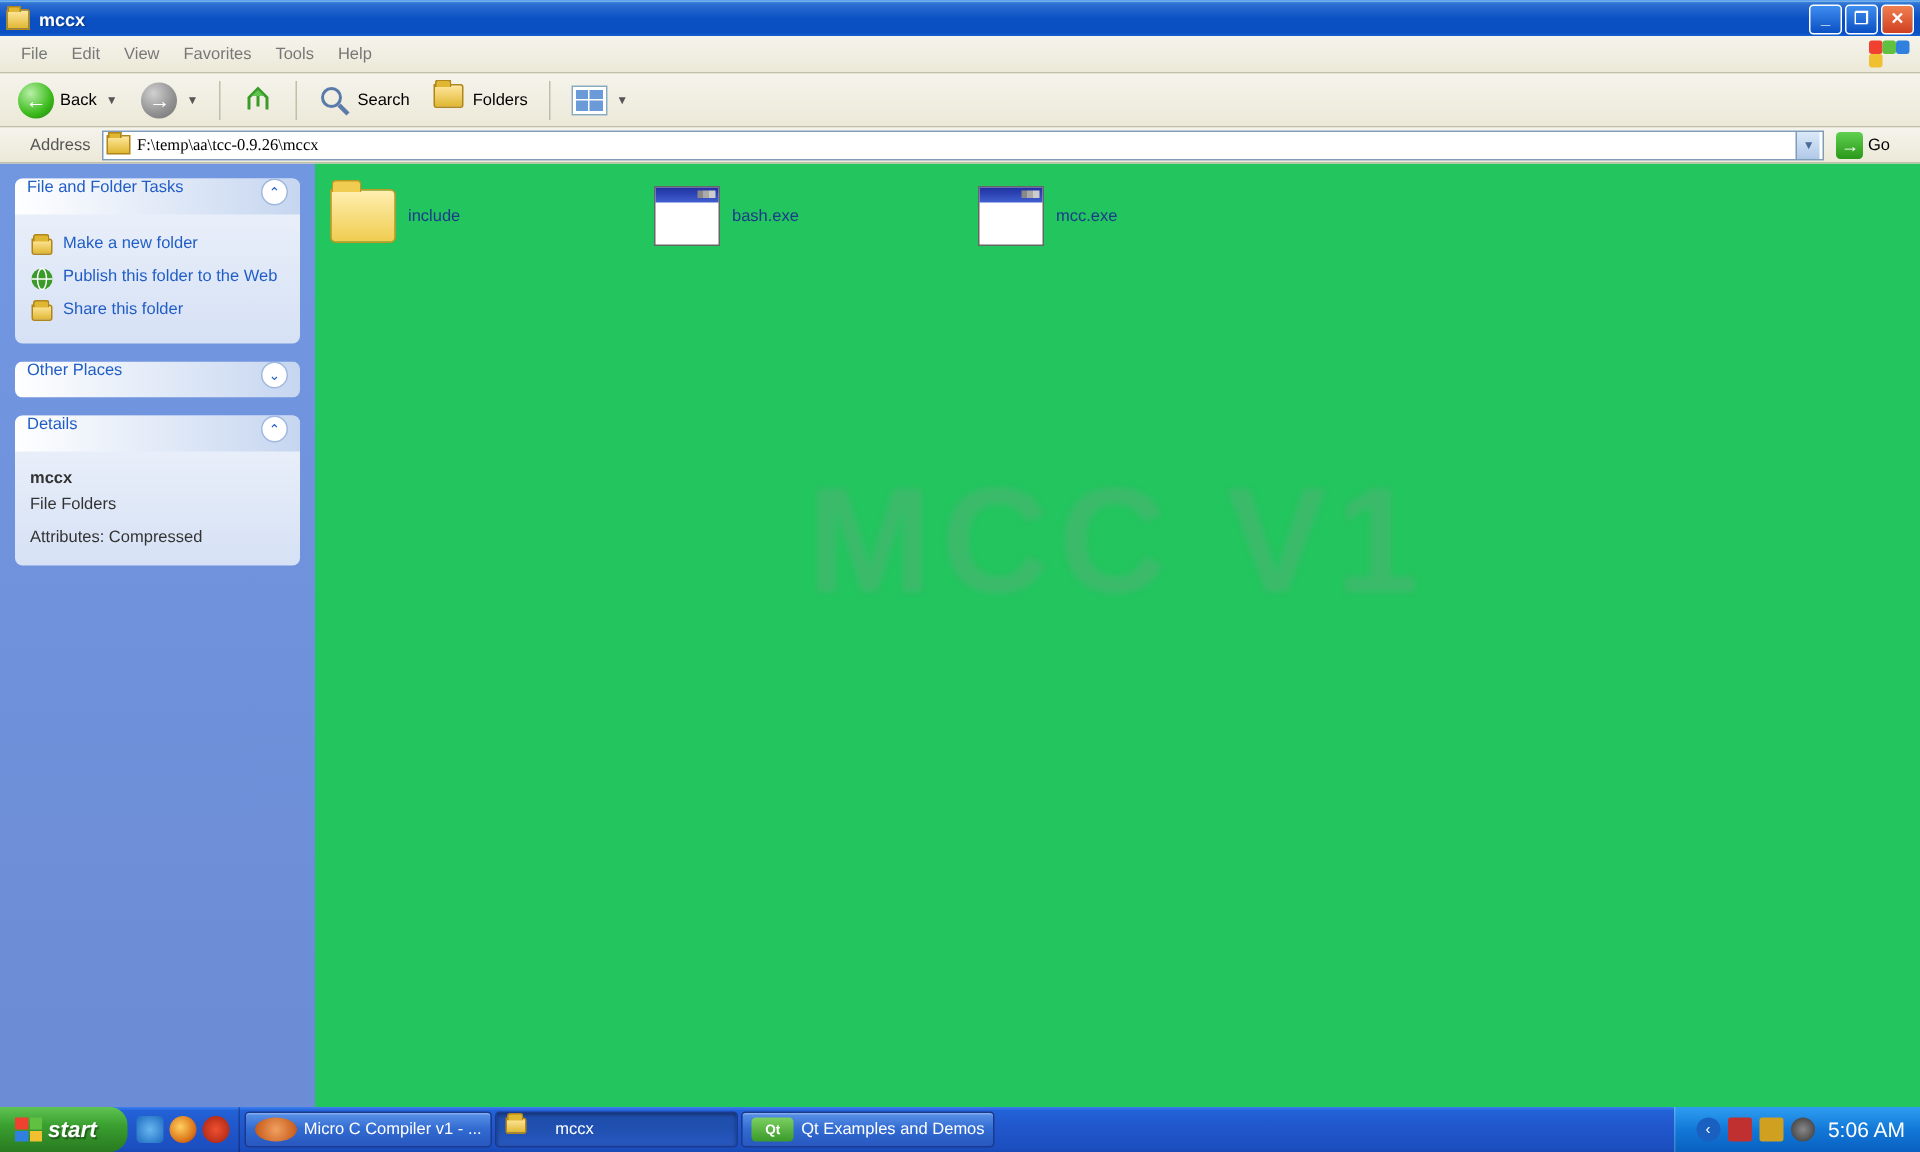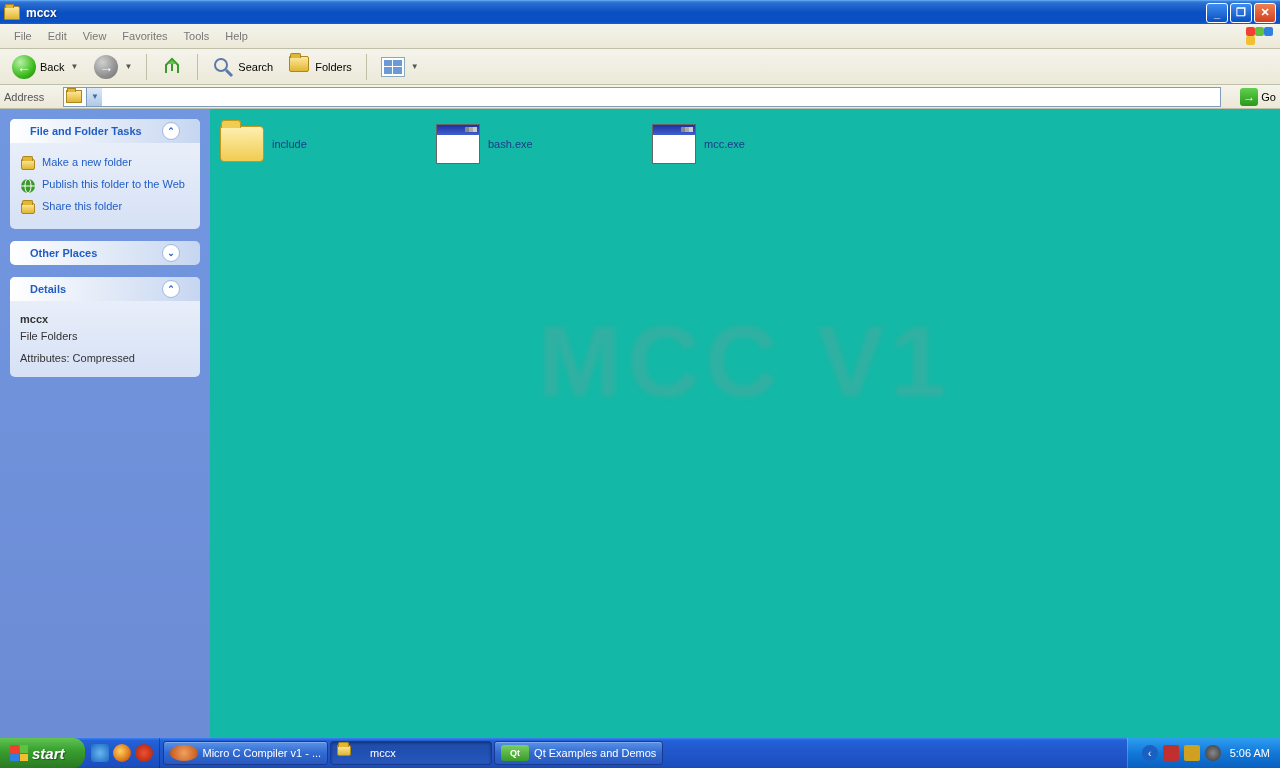--- a/index.html
+++ b/index.html
@@ -32,44 +32,44 @@
 .icon-up { width:22px; height:22px; display:flex; align-items:center; justify-content:center; }
 .icon-up svg { width:20px; height:20px; }
 .icon-search { width:22px; height:22px; display:flex; align-items:center; justify-content:center; }
 .icon-folders { width:22px; height:22px; }
 .folder-shape { width:20px; height:16px; background: linear-gradient(#ffe79e,#e0b732); border: 1px solid #b0851a; border-radius: 0 2px 2px 2px; position: relative; }
 .folder-shape::before { content:""; position:absolute; top:-4px; left:0; width:9px; height:4px; background:#e0b732; border:1px solid #b0851a; border-bottom:none; border-radius:2px 2px 0 0;}
 .icon-views { width:24px; height:20px; border:1px solid #8ab; background:#fff; display:grid; grid-template-columns:1fr 1fr; grid-template-rows:1fr 1fr; gap:1px; padding:2px; }
 .icon-views span { background:#6a9bd8; }
 
 
-.addressbar { height: 24px; background: linear-gradient(#f5f4ec,#ece9d8); display: flex; align-items: center; padding: 0 0; border-bottom: 1px solid #c0c0a8; font-size: 11px; gap: 15px; }
+.addressbar { height: 24px; background: linear-gradient(#f5f4ec,#ece9d8); display: flex; align-items: center; padding: 0 16px; border-bottom: 1px solid #c0c0a8; font-size: 11px; gap: 4px; }
 .addr-label { color: #555; padding: 0 4px; }
 .addr-combo { flex:1; background:#fff; border:1px solid #7f9db9; height:20px; display:flex; align-items:center; padding:0 2px; }
 .addr-combo .folder-ico-s { width:16px; height:13px; background: linear-gradient(#ffe79e,#e0b732); border: 1px solid #b0851a; margin-right:4px; position:relative; flex-shrink:0; }
 .addr-combo .folder-ico-s::before { content:""; position:absolute; top:-3px; left:0; width:7px; height:3px; background:#e0b732; border:1px solid #b0851a; border-bottom:none; }
 .addr-combo input { flex:1; border:none; outline:none; font-size:11px; font-family:Tahoma; }
 .addr-drop { width:16px; height:18px; background:linear-gradient(#dbeaf9,#b0c8e8); border-left:1px solid #7f9db9; display:flex; align-items:center; justify-content:center; font-size:8px; color:#4a6a9a; }
 .go-btn { display:flex; align-items:center; gap:3px; padding:0 4px; }
 .go-ico { width:18px; height:18px; background:linear-gradient(#60d050,#2a9818); border-radius:3px; display:flex; align-items:center; justify-content:center; color:#fff; font-size:12px; }
 
 
 .main { flex:1; display:flex; overflow:hidden; }
 .sidepanel { width:210px; background: linear-gradient(to bottom, #7297e1 0%, #6c8cd5 100%); padding: 10px; display:flex; flex-direction:column; gap:12px; overflow:auto; }
 .taskbox { background: linear-gradient(#eef3fb, #d6e1f5); border-radius: 5px; overflow:hidden; font-size:11px; }
-.taskbox-hdr { height:24px; background: linear-gradient(to right, #fff, #c6d6f0); display:flex; align-items:center; padding:0 20px; color:#215dc6; font-weight:bold; cursor:pointer; }
+.taskbox-hdr { height:24px; background: linear-gradient(to right, #fff, #c6d6f0); display:flex; padding:0 8px; color:#215dc6; font-weight:normal; cursor:pointer; }
 .taskbox-hdr .chev { margin-left:auto; width:18px; height:18px; border-radius:50%; background:#fff; border:1px solid #a0b8e0; display:flex; align-items:center; justify-content:center; font-size:9px; color:#215dc6; }
 .taskbox-body { padding: 10px 10px; }
 .task-link { display:flex; align-items:flex-start; gap:6px; color:#215dc6; padding:3px 0; }
 .task-link .ico { width:16px; height:16px; flex-shrink:0; display:flex; align-items:center; justify-content:center; }
 .details-body { padding: 10px; color:#333; line-height:1.5; }
 .details-body .name { font-weight:bold; }
 
 
-.filepane { flex:1; background:#14b8a6; position:relative; padding: 10px 4px; display:flex; flex-wrap:wrap; align-content:flex-start; }
+.filepane { flex:1; background:#22c55e; position:relative; padding: 10px 4px; display:flex; flex-wrap:wrap; align-content:flex-start; }
 .fileitem { width: 216px; height: 50px; display:flex; align-items:center; padding:2px 6px; gap:8px; font-size:11px; color:#1a3b8a; }
 .fileitem .bigfolder { width:44px; height:36px; background: linear-gradient(#ffefb0,#f0cc50); border: 1px solid #c09820; border-radius: 0 4px 4px 4px; position:relative; flex-shrink:0; }
 .fileitem .bigfolder::before { content:""; position:absolute; top:-7px; left:0; width:18px; height:7px; background:#f0cc50; border:1px solid #c09820; border-bottom:none; border-radius:3px 3px 0 0;}
 .fileitem .exeico { width:44px; height:40px; background:#fff; border:1px solid #666; position:relative; flex-shrink:0; }
 .fileitem .exeico::before { content:""; position:absolute; top:0; left:0; right:0; height:10px; background:linear-gradient(#2030a0,#4060d0); }
 .fileitem .exeico::after { content:""; position:absolute; top:2px; right:2px; width:12px; height:5px; background:linear-gradient(to right,#888 33%,#aaa 33% 66%,#ccc 66%); }
 .watermark { position:absolute; top: 40%; left: 50%; transform: translate(-50%, -50%); font-size: 100px; font-weight: bold; letter-spacing: 6px; color: rgba(150,150,150,0.22); font-family: "Arial Black", sans-serif; white-space:nowrap; pointer-events:none; filter: blur(2px); }
 
 
 .taskbar { height: 30px; background: linear-gradient(to bottom, #3c81f3 0%, #2362d8 8%, #2158cc 40%, #1c4fc0 90%, #1849b5 100%); display:flex; align-items:stretch; font-size:11px; color:#fff;border-radius:11px; }
@@ -77,21 +77,21 @@
 .startflag { width:18px; height:16px; display:grid; grid-template-columns:1fr 1fr; grid-template-rows:1fr 1fr; gap:1px; }
 .startflag span:nth-child(1){background:#f04030;} .startflag span:nth-child(2){background:#60c040;} .startflag span:nth-child(3){background:#3080e0;} .startflag span:nth-child(4){background:#f0c030;}
 .ql { display:flex; align-items:center; padding:0 6px; gap:4px; border-right:1px solid rgba(0,0,30,0.3); }
 .ql .qi { width:18px; height:18px; border-radius:3px; }
 .tbtns { display:flex; align-items:center; padding:0 2px; gap:0; flex:1; }
 .tbtn2 { height:24px; min-width:162px; margin:0 1px; background: linear-gradient(to bottom, #5a92e8, #316ad0 50%, #2858c0); border:1px solid #1a3a90; border-radius:3px; display:flex; align-items:center; padding:0 6px; gap:5px; font-size:11px; color:#fff; box-shadow: inset 0 1px 0 rgba(255,255,255,0.25); }
 .tbtn2.active { background: linear-gradient(to bottom, #1f4eac, #2050b0 50%, #2858c0); box-shadow: inset 0 1px 3px rgba(0,0,0,0.4); }
 .tbtn2 .ico { width:28px; height:16px; flex-shrink:0; }
 .systray { background: linear-gradient(to bottom, #2e9ef0, #1278d8 50%, #0a60c0); padding:0 10px 0 14px; display:flex; align-items:center; gap:5px; border-left: 1px solid rgba(255,255,255,0.2); }
 .systray .si { width:16px; height:16px; }
-.clock { font-size:11px; margin-left:4px; }
+.clock { font-size:14px; margin-left:4px; }
 </style>
 </head>
 <body>
 
 <div class="titlebar">
   <div class="folder-ico"></div>
   <div class="title">mccx</div>
   <div class="spacer"></div>
   <div class="winbtn min">_</div>
   <div class="winbtn max">❐</div>
@@ -158,20 +158,21 @@
         <span></span>
       </div>
     <span class="drop">▼</span>
   </div>
 </div>
 
 <div class="addressbar">
   <div class="addr-label">Address</div>
   <div class="addr-combo">
     <div class="folder-ico-s"></div>
+    <input value="F:\temp\aa\tcc-0.9.26\mccx" style="">
     <div class="addr-drop">▼</div>
   </div>
   <div class="go-btn">
     <div class="go-ico">→</div>
     <span>Go</span>
   </div>
 </div>
 
 <div class="main">
 

